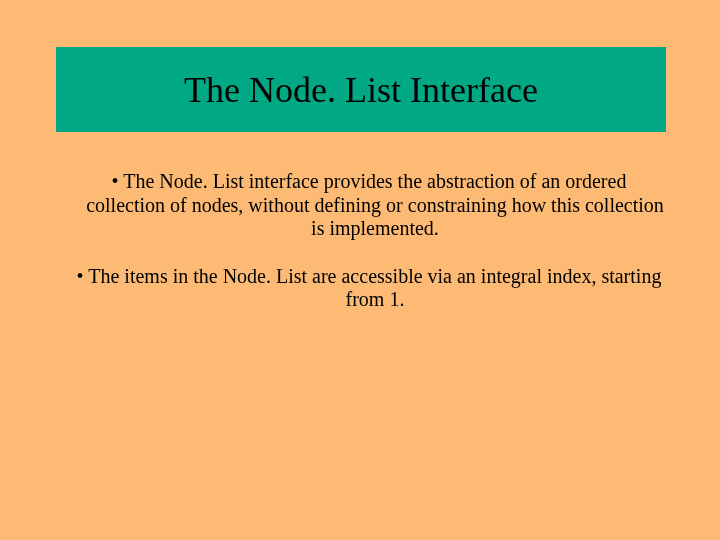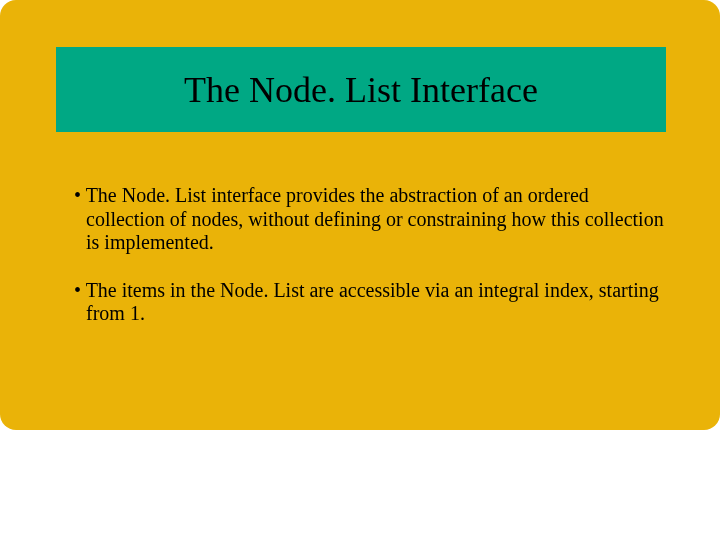--- a/index.html
+++ b/index.html
@@ -1,44 +1,44 @@
 <!DOCTYPE html>
 <html><head>
   <meta charset="utf-8">
   <style>
     * { box-sizing: border-box; margin: 0; padding: 0; }
     html, body { width: 720px; height: 540px; background: #ffffff; font-family: 'Times New Roman', Times, serif; }
     .slide {
       width: 720px;
-      height: 430px;
+      height: 540px;
       position: relative;
-      background: #eab308;
-      border-radius: 16px;
+      background: #fdba74;
     }
     .title-bar {
       position: absolute;
       left: 56px;
       top: 47px;
       width: 610px;
       height: 85px;
       background: #00a884;
       display: flex;
       align-items: center;
       justify-content: center;
     }
     .title-text {
       color: #000000;
       font-size: 36px;
       font-weight: normal;
     }
     .bullets {
       position: absolute;
       left: 74px;
-      top: 184px;
+      top: 170px;
       width: 590px;
+      text-align: center;
     }
     .bullet {
       color: #000000;
       font-size: 20px;
       line-height: 1.18;
       text-indent: -12px;
       padding-left: 12px;
       margin-bottom: 24px;
     }
     .bullet::before {

